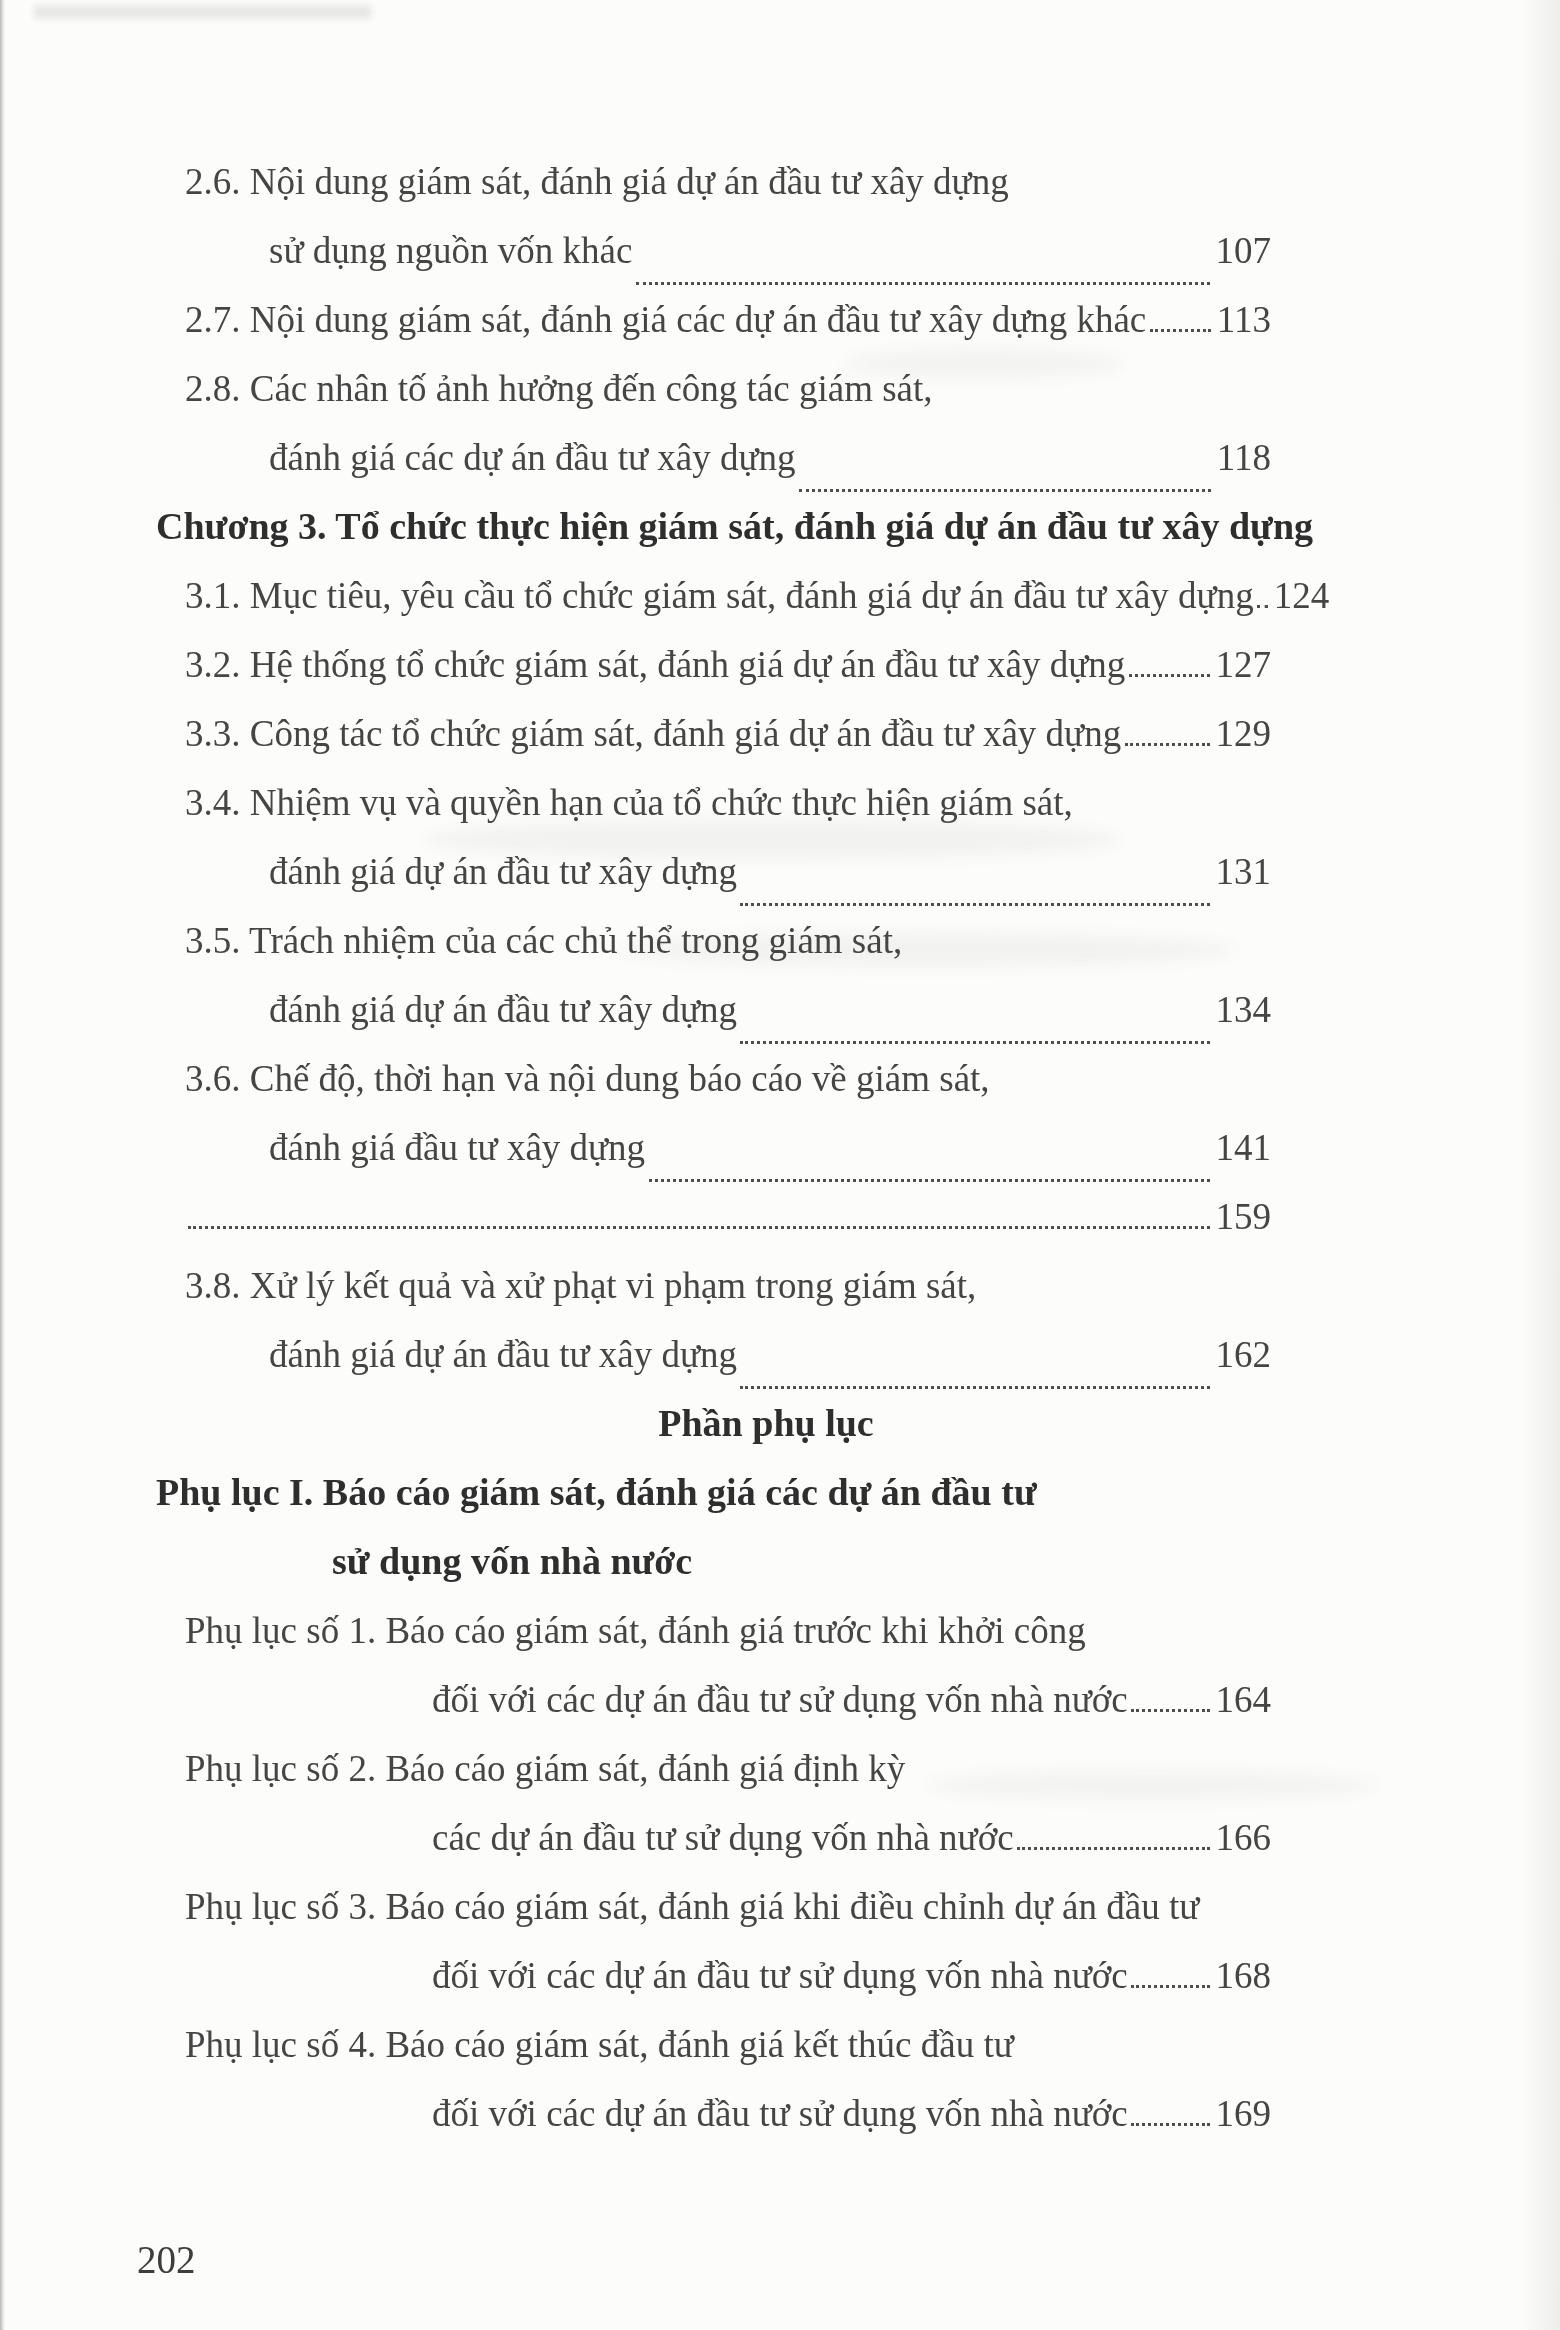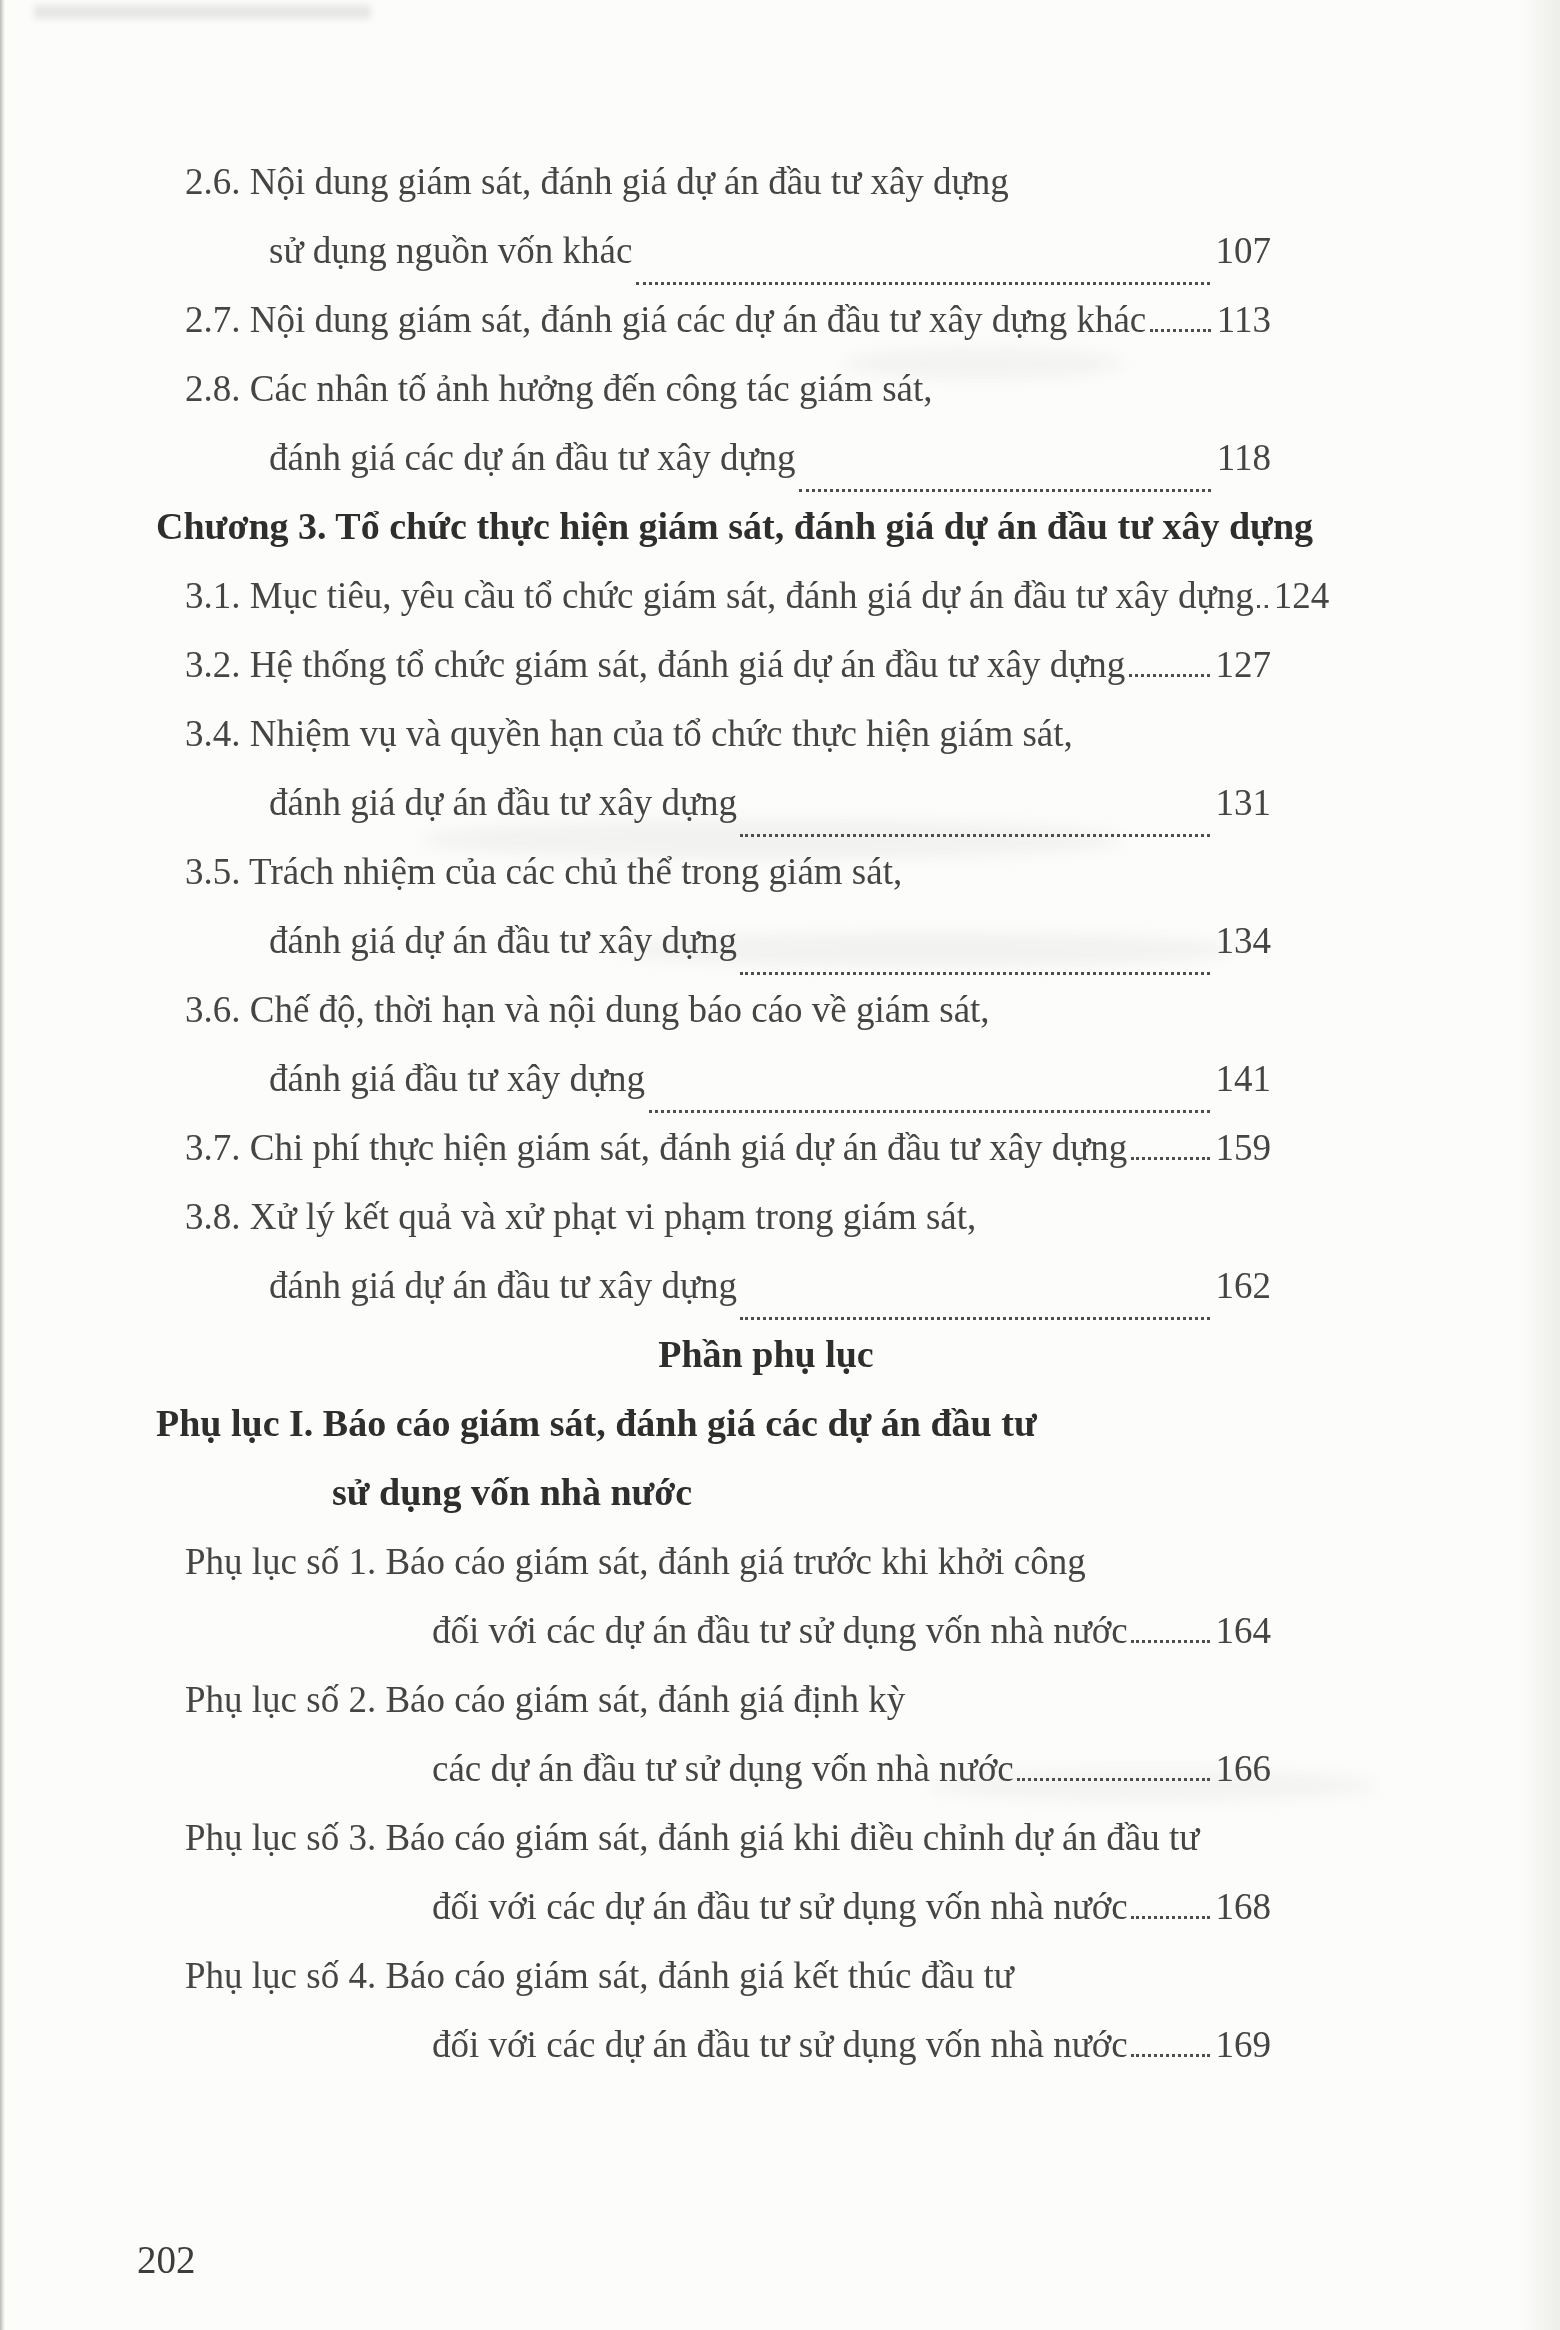--- a/index.html
+++ b/index.html
@@ -95,20 +95,25 @@
       <div class="line i1">
     <span class="t">3.1. Mục tiêu, yêu cầu tổ chức giám sát, đánh giá dự án đầu tư xây dựng</span>
     <span class="leader"></span>
     <span class="pg">124</span>
   </div>
       <div class="line i1">
     <span class="t">3.2. Hệ thống tổ chức giám sát, đánh giá dự án đầu tư xây dựng</span>
     <span class="leader"></span>
     <span class="pg">127</span>
   </div>
+      <div class="line i1">
+    <span class="t">3.3. Công tác tổ chức giám sát, đánh giá dự án đầu tư xây dựng</span>
+    <span class="leader"></span>
+    <span class="pg">129</span>
+  </div>
       <div class="line i1 nopage">
     <span class="t">3.4. Nhiệm vụ và quyền hạn của tổ chức thực hiện giám sát,</span>
 
   </div>
       <div class="line i2">
     <span class="t">đánh giá dự án đầu tư xây dựng</span>
     <span class="leader"></span>
     <span class="pg">131</span>
   </div>
       <div class="line i1 nopage">
@@ -123,21 +128,20 @@
       <div class="line i1 nopage">
     <span class="t">3.6. Chế độ, thời hạn và nội dung báo cáo về giám sát,</span>
 
   </div>
       <div class="line i2">
     <span class="t">đánh giá đầu tư xây dựng</span>
     <span class="leader"></span>
     <span class="pg">141</span>
   </div>
       <div class="line i1">
-    <span class="t">3.7. Chi phí thực hiện giám sát, đánh giá dự án đầu tư xây dựng</span>
     <span class="leader"></span>
     <span class="pg">159</span>
   </div>
       <div class="line i1 nopage">
     <span class="t">3.8. Xử lý kết quả và xử phạt vi phạm trong giám sát,</span>
 
   </div>
       <div class="line i2">
     <span class="t">đánh giá dự án đầu tư xây dựng</span>
     <span class="leader"></span>

